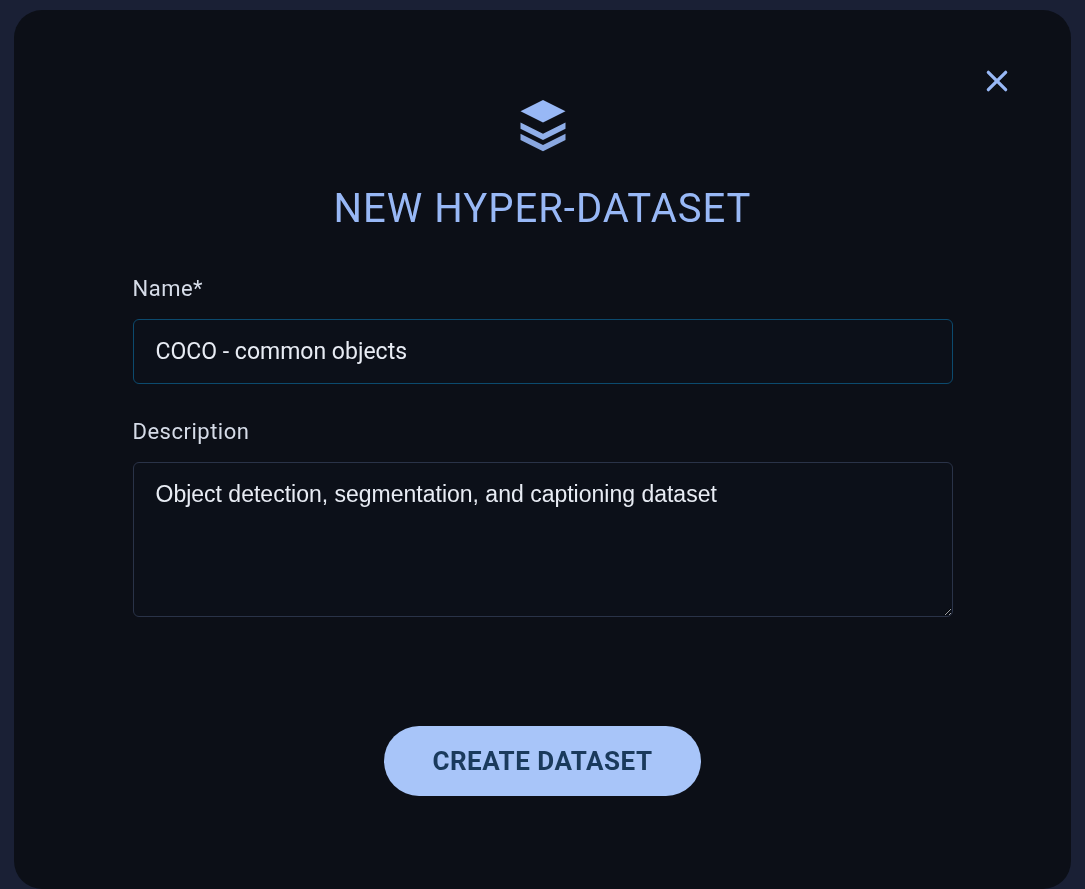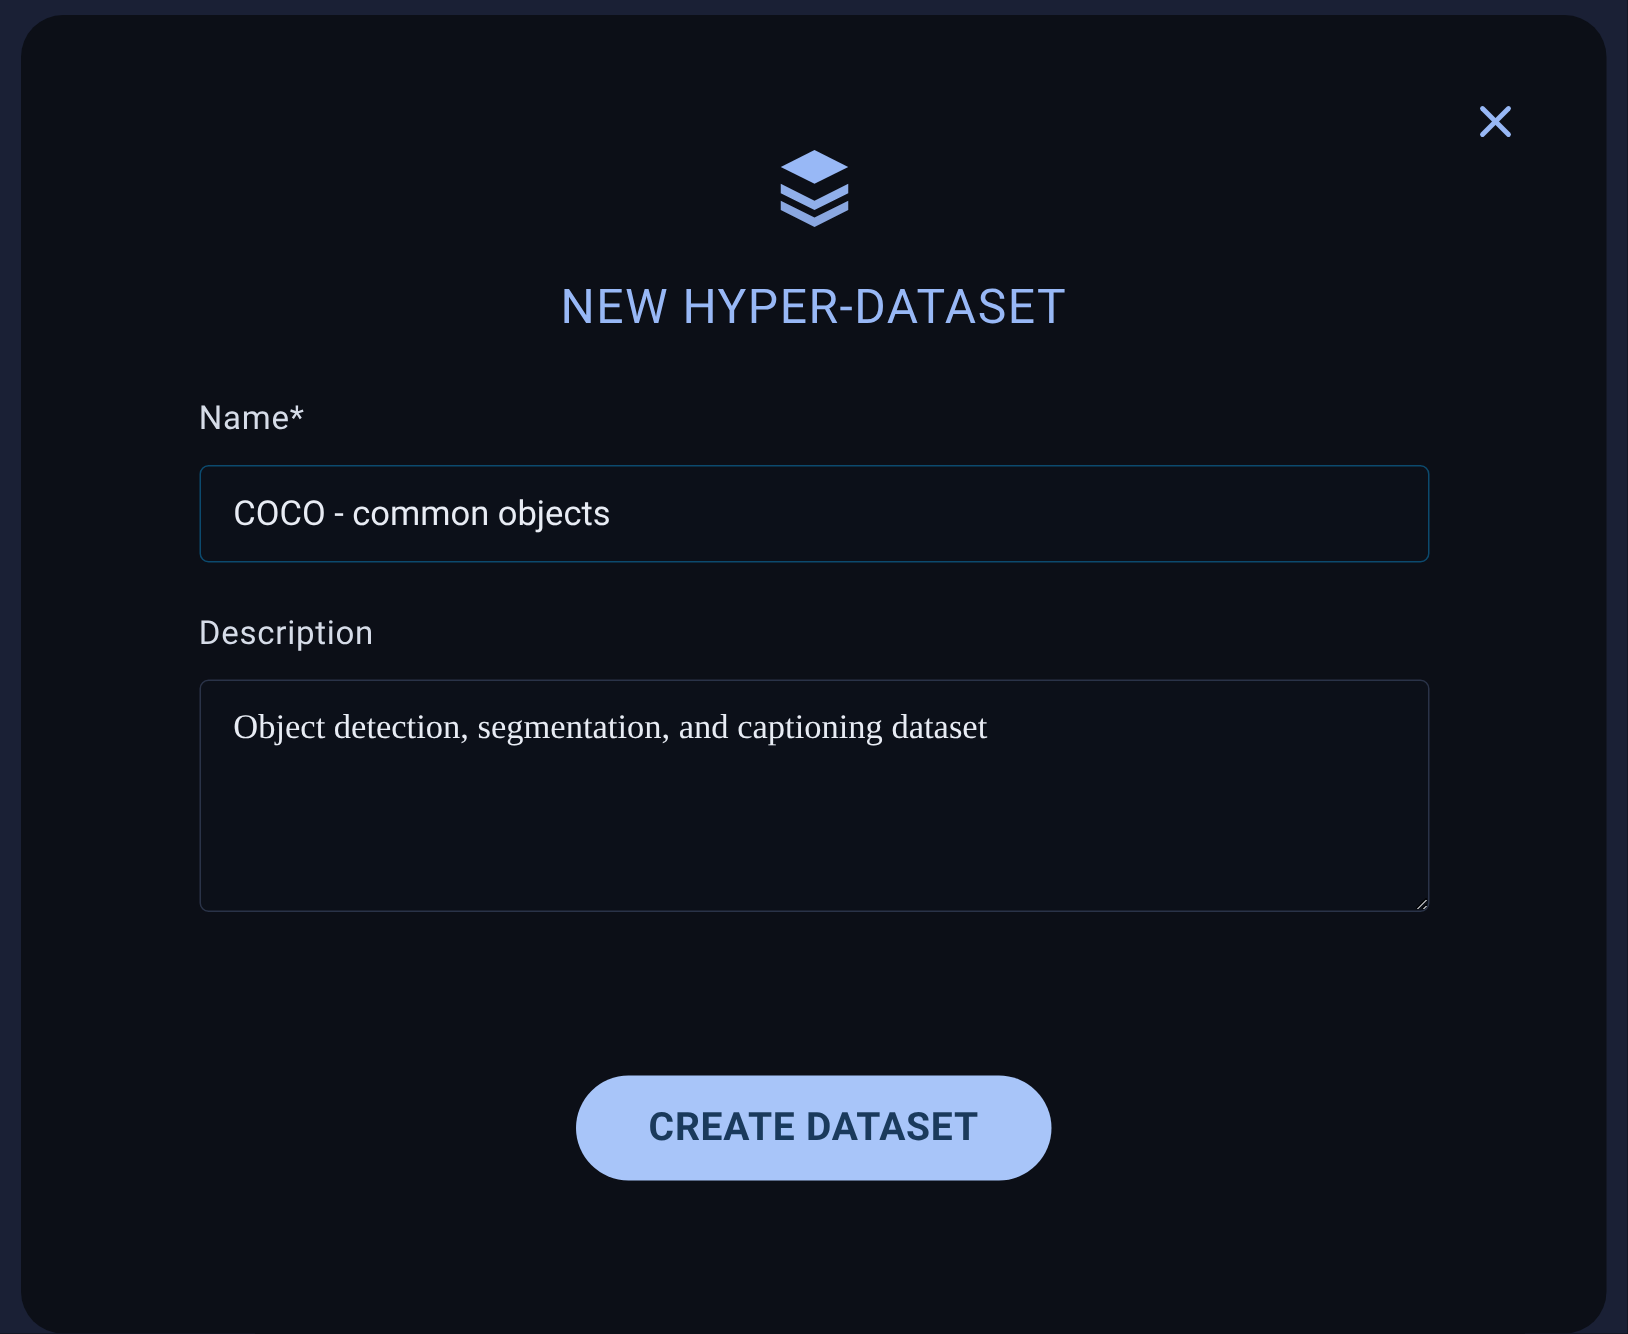--- a/index.html
+++ b/index.html
@@ -50,21 +50,21 @@
     display: flex;
     align-items: center;
     justify-content: center;
   }
   .header-icon svg {
     width: 60px;
     height: 60px;
   }
   .modal-title {
     margin-top: 30px;
-    font-size: 32px;
+    font-size: 40px;
     font-weight: 400;
     color: #98b8f6;
     letter-spacing: 1px;
     text-align: center;
   }
   .form {
     width: 100%;
     max-width: 820px;
     margin-top: 44px;
   }
@@ -91,21 +91,21 @@
     outline: none;
   }
   .form-textarea {
     width: 100%;
     background: #0c1019;
     border: 1px solid #2a3348;
     border-radius: 6px;
     padding: 18px 22px;
     color: #e8ecf4;
     font-size: 23px;
-    font-family: Liberation Serif, serif;
+    font-family: Liberation Sans, sans-serif;
     outline: none;
     resize: both;
     height: 155px;
   }
   .footer {
     margin-top: 70px;
     display: flex;
     justify-content: center;
     width: 100%;
   }

